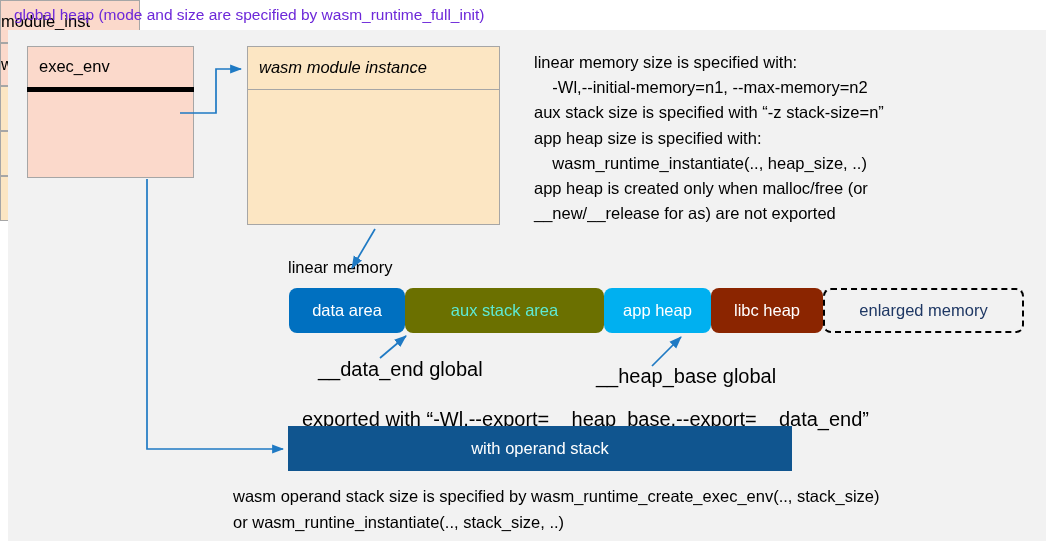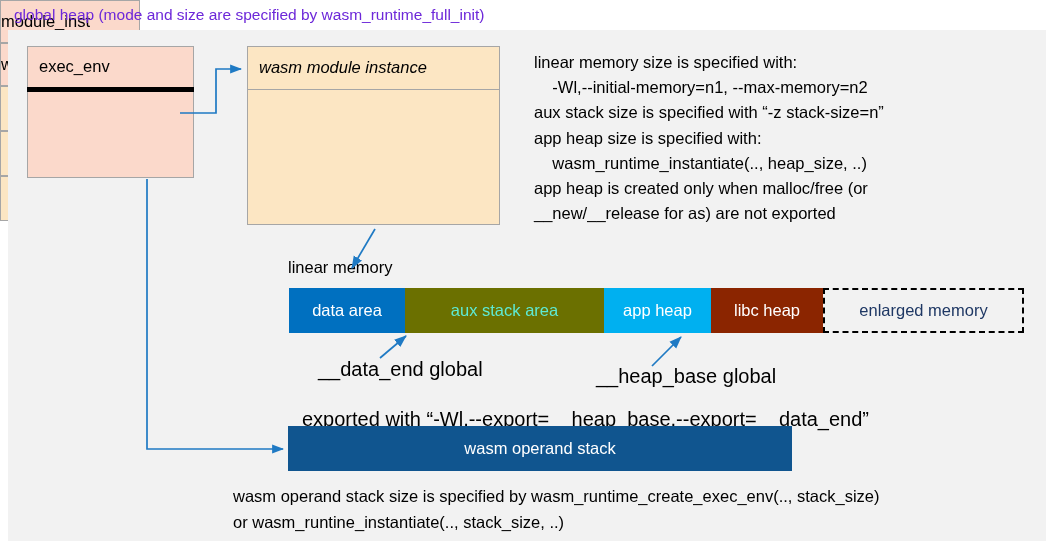--- a/index.html
+++ b/index.html
@@ -154,20 +154,21 @@
     display: flex;
   }
   .mem-seg {
     display: flex;
     align-items: center;
     justify-content: center;
     font-size: 16.5px;
     color: #ffffff;
     white-space: nowrap;
     box-sizing: border-box;
+    border-radius: 8px;
   }
   .mem-seg.dashed {
     border: 2.5px dashed #000000;
     background: #f2f2f2;
     color: #1f3864;
   }
 
   
   .ann {
     position: absolute;
@@ -247,21 +248,21 @@
       <div class="mem-seg" style="width: 199px; background: rgb(107, 112, 0); color: #5eead4;">aux stack area</div>
       <div class="mem-seg" style="width: 107px; background: rgb(0, 176, 240); color: rgb(255, 255, 255);">app heap</div>
       <div class="mem-seg" style="width: 112px; background: rgb(139, 37, 0); color: rgb(255, 255, 255);">libc heap</div>
       <div class="mem-seg dashed" style="width: 201px; color: rgb(31, 56, 100);">enlarged memory</div>
     </div>
 
   <div class="ann ann-data-end">__data_end global</div>
   <div class="ann ann-heap-base">__heap_base global</div>
   <div class="ann ann-exported">exported with “-Wl,--export=__heap_base,--export=__data_end”</div>
 
-  <div class="operand-stack">wasm operand stack</div>
+  <div class="operand-stack">with operand stack</div>
   <div class="bottom-notes">wasm operand stack size is specified by wasm_runtime_create_exec_env(.., stack_size)
 or wasm_runtine_instantiate(.., stack_size, ..)</div>
 
   <svg class="arrows" viewBox="0 0 1054 547" xmlns="http://www.w3.org/2000/svg">
     <defs>
       <marker id="ah" markerWidth="8" markerHeight="8" refX="6.4" refY="3" orient="auto" markerUnits="strokeWidth">
         <path d="M0,0.3 L7,3 L0,5.7 z" fill="#1f7ac4"></path>
       </marker>
       <marker id="ah2" markerWidth="9" markerHeight="9" refX="6.8" refY="3.2" orient="auto" markerUnits="strokeWidth">
         <path d="M0,0.4 L7.4,3.2 L0,6 z" fill="#1f7ac4"></path>

